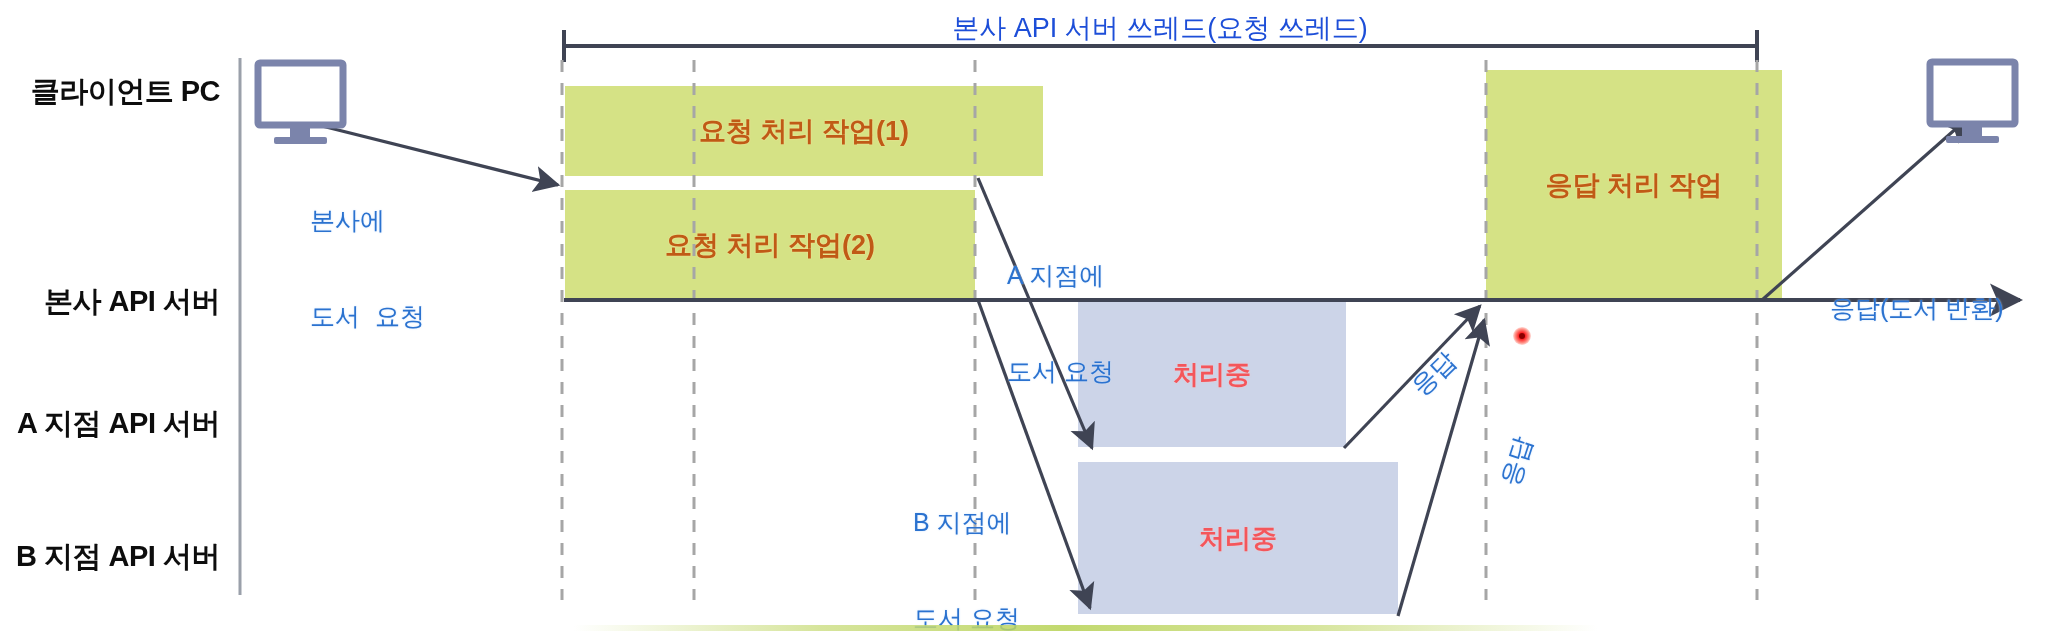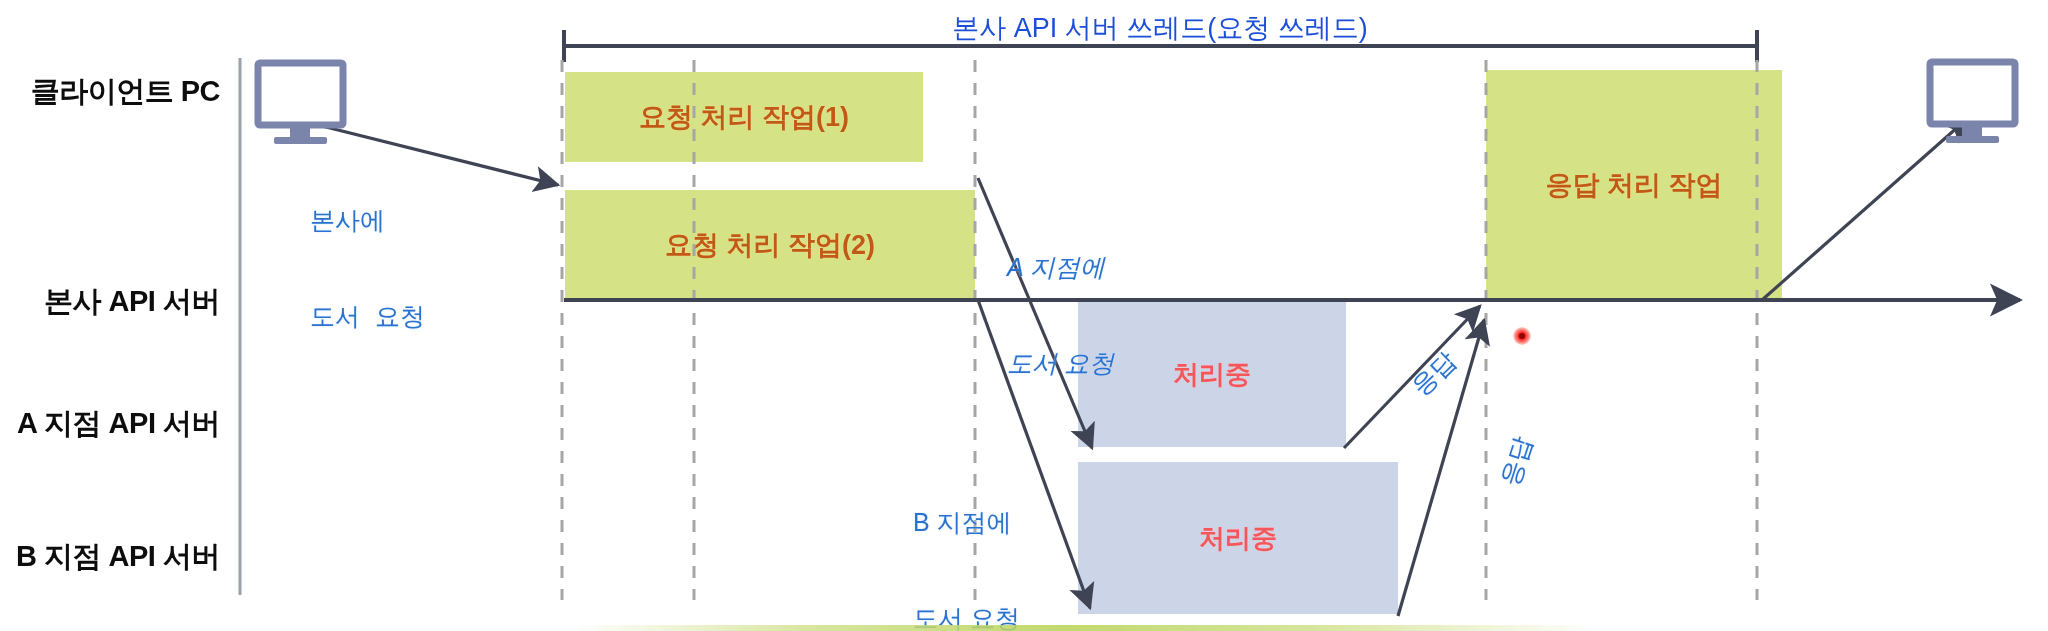--- a/index.html
+++ b/index.html
@@ -77,21 +77,21 @@
 
 <div id="stage">
 
   <div class="lane-label l0" style="top:92px;">클라이언트 PC</div>
   <div class="lane-label l1" style="top:302px;">본사 API 서버</div>
   <div class="lane-label l2" style="top:424px;">A 지점 API 서버</div>
   <div class="lane-label l3" style="top:557px;">B 지점 API 서버</div>
 
   <div class="bracket-title" style="left:1160px;top:10px;">본사 API 서버 쓰레드(요청 쓰레드)</div>
 
-  <div class="task-box" style="left:565px;top:72px;width:358px;height:90px;align-items:center;">
+  <div class="task-box" style="left:565px;top:86px;width:478px;height:90px;align-items:center;">
     <span>요청 처리 작업(1)</span>
   </div>
   <div class="task-box" style="left:565px;top:190px;width:410px;height:109px;">
     <span>요청 처리 작업(2)</span>
   </div>
   <div class="task-box" style="left:1486px;top:70px;width:296px;height:229px;">
     <span>응답 처리 작업</span>
   </div>
 
   <div class="proc-box" style="left:1078px;top:302px;width:268px;height:145px;">
@@ -152,35 +152,38 @@
       <rect x="1962" y="124" width="20" height="14" fill="#7b84ab"></rect>
       <rect x="1946" y="136" width="53" height="7" rx="2" fill="#7b84ab"></rect>
     </g>
   </svg>
 
   <div class="annot" style="left:310px;top:143px;font-family:Liberation Mono, monospace;">
     <div>본사에</div>
     <div>도서 요청</div>
   </div>
 
-  <div class="annot" style="left:1007px;top:187px;font-style:italic;">
+  <div class="annot" style="left:1007px;top:195px;">
     <div>A 지점에</div>
     <div>도서 요청</div>
   </div>
 
   <div class="annot" style="left:913px;top:442px;">
     <div>B 지점에</div>
     <div>도서 요청</div>
   </div>
 
   <div class="annot" style="left:1360px;top:333px;transform:rotate(-44deg);transform-origin:left top;">
     <div>응답</div>
   </div>
 
   <div class="annot" style="left:1432px;top:460px;transform:rotate(-72deg);transform-origin:left top;">
     <div>응답</div>
   </div>
 
+  <div class="annot" style="left:1830px;top:228px;">
+    <div>응답(도서 반환)</div>
+  </div>
 
   <div class="red-dot" style="left:1513px;top:327px;"></div>
 
   <div class="bottom-accent"></div>
 </div>
 
 </body></html>

